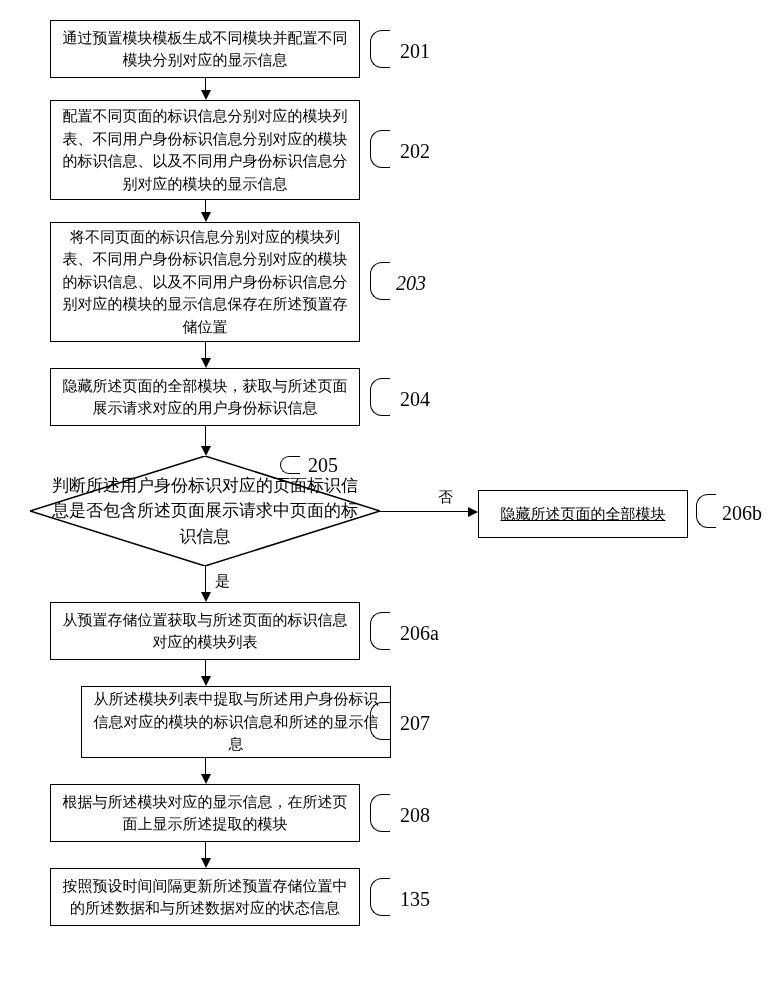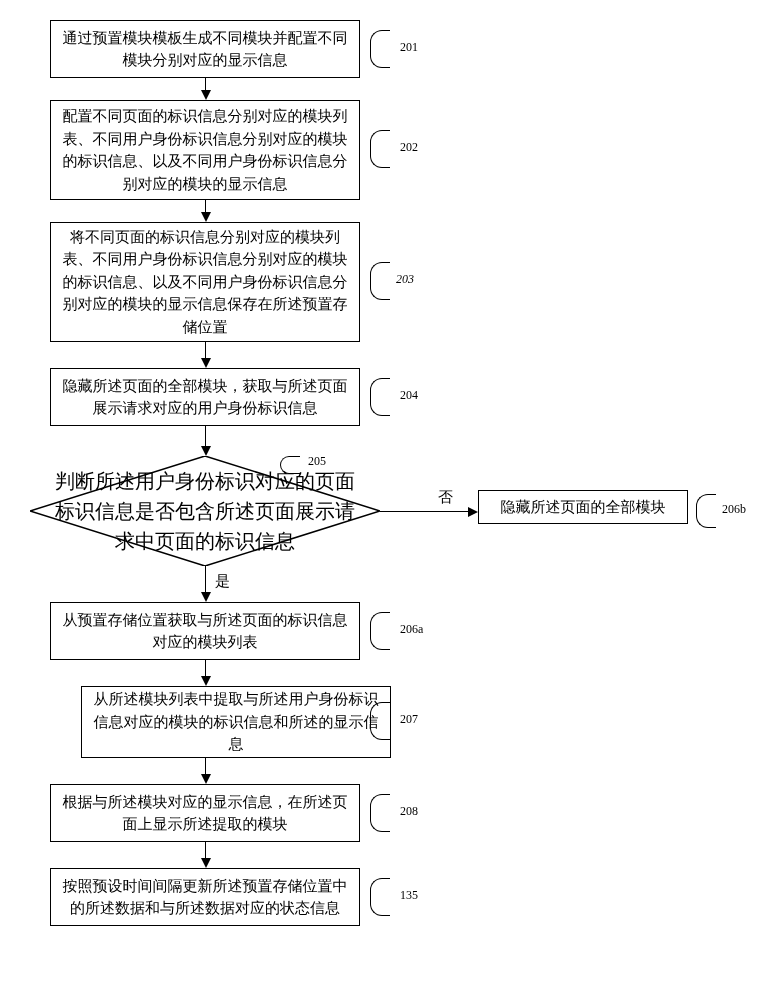--- a/index.html
+++ b/index.html
@@ -30,27 +30,27 @@
   }
   .diamond-shape {
     position: absolute;
     width: 100%;
     height: 100%;
   }
   .diamond-text {
     position: relative;
     z-index: 2;
     text-align: center;
-    font-size: 20px;
+    font-size: 17px;
     line-height: 1.5;
     padding: 0 20px;
   }
   .label {
     position: absolute;
-    font-size: 12px;
+    font-size: 20px;
   }
   .conn-label {
     position: absolute;
     font-size: 15px;
   }
   .arrow-line-v {
     position: absolute;
     width: 0;
     border-left: 1.5px solid #000;
   }
@@ -126,21 +126,21 @@
   </svg>
   <div class="diamond-text">判断所述用户身份标识对应的页面标识信息是否包含所述页面展示请求中页面的标识信息</div>
 </div>
 <div class="curly" style="left:280px; top:456px; height:18px; border-radius:10px 0 0 10px;"></div>
 <span class="label" style="left:308px; top:454px;">205</span>
 
 <div class="arrow-line-h" style="left:380px; top:511px; width:90px;"></div>
 <div class="arrow-head-right" style="left:468px; top:506.5px;"></div>
 <span class="conn-label" style="left:438px; top:488px;">否</span>
 
-<div class="box" style="left:478px; top:490px; width:210px; height:34px;">
+<div class="box" style="left:478px; top:490px; width:210px; height:48px;text-decoration:underline;">
   <span>隐藏所述页面的全部模块</span>
 </div>
 <div class="curly" style="left:696px; top:494px; height:34px;"></div>
 <span class="label" style="left:722px; top:502px;">206b</span>
 
 <div class="arrow-line-v" style="left:205px; top:566px; height:28px;"></div>
 <div class="arrow-head-down" style="left:200.5px; top:592px;"></div>
 <span class="conn-label" style="left:215px; top:572px;">是</span>
 
 <div class="box" style="left:50px; top:602px; width:310px; height:58px;align-items:center;">

